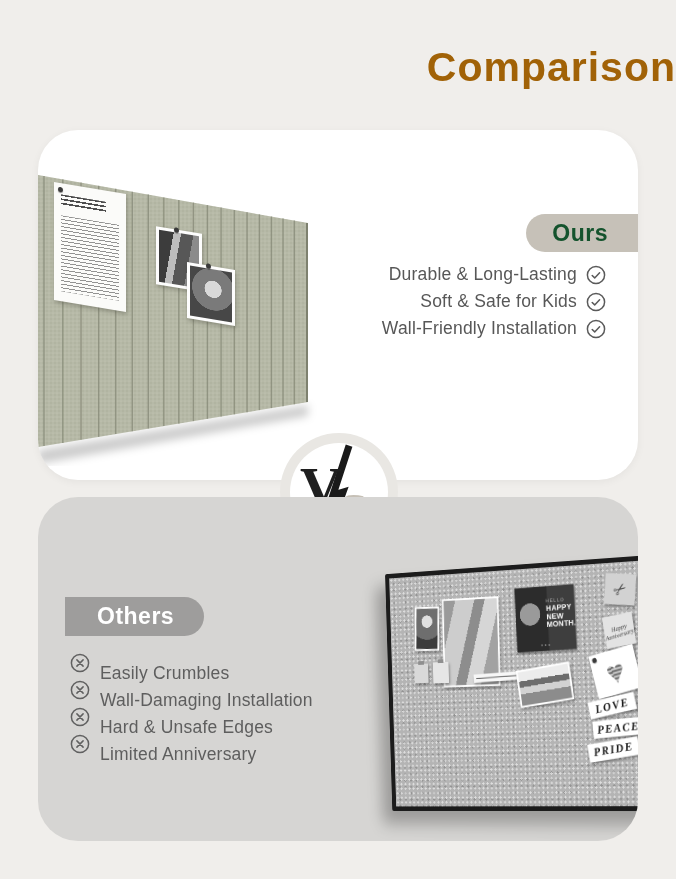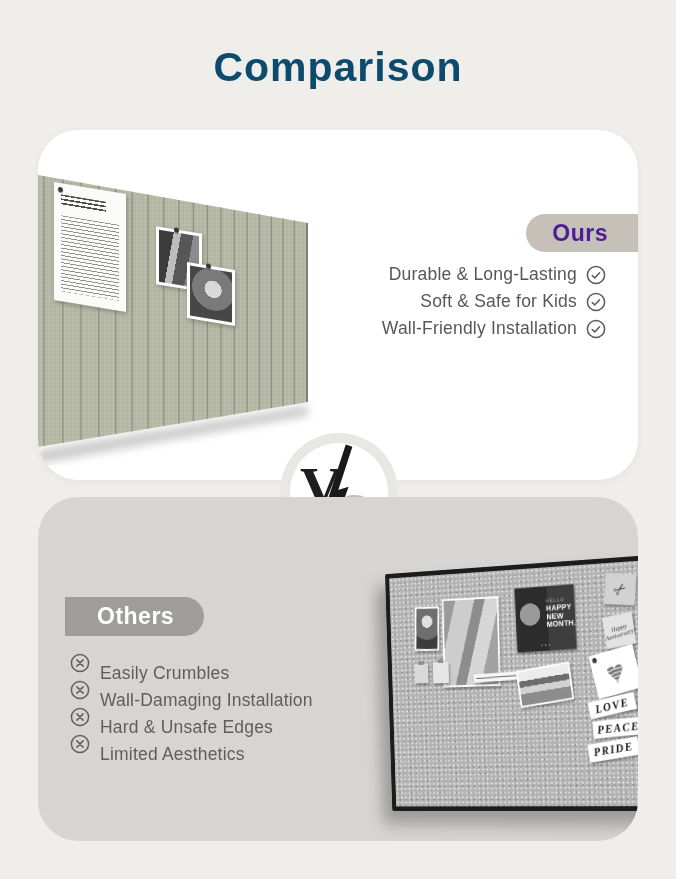--- a/index.html
+++ b/index.html
@@ -1,20 +1,20 @@
 <!DOCTYPE html>
 <html><head>
 <meta charset="utf-8">
 <style>
   html,body{margin:0;padding:0;}
   body{font-family:"Liberation Sans",sans-serif;background:#f0eeeb;}
   .canvas{position:relative;width:676px;height:879px;background:#f0eeeb;overflow:hidden;}
 
-  .title{position:absolute;top:44px;left:0;width:100%;text-align:center;
-         font-size:41px;font-weight:700;letter-spacing:1px;color:#0c4a6e;}
+  .title{position:absolute;top:44px;left:0;width:100%;text-align:right;
+         font-size:41px;font-weight:700;letter-spacing:1px;color:#a16207;}
 
   
   .card-ours{position:absolute;left:38px;top:130px;width:600px;height:350px;
              background:#ffffff;border-radius:40px;overflow:hidden;
              box-shadow:0 2px 8px rgba(0,0,0,.05);}
   .felt-svg{position:absolute;left:0;top:0;}
   .felt-item{position:absolute;transform:skewY(9.5deg);background:#fbfbf9;
              box-shadow:1px 2px 4px rgba(60,60,50,.35);}
   .doc{left:16px;top:58px;width:72px;height:118px;}
   .doc::after{content:"";position:absolute;left:7px;right:20px;top:11px;height:12px;
@@ -28,21 +28,21 @@
   .photo1{left:118px;top:100px;width:40px;height:52px;}
   .photo1 .photo-inner{background:linear-gradient(100deg,#3c3c3c 0 30%,#bdbdbd 30% 45%,#575757 45% 70%,#8b8b8b 70%);}
   .photo2{left:149px;top:136px;width:42px;height:50px;}
   .photo2 .photo-inner{background:radial-gradient(circle at 55% 40%,#d9d9d9 0 22%,#7a7a7a 23% 55%,#474747 56%);}
   .pin{position:absolute;width:5px;height:5px;border-radius:50%;background:#3a3a3a;
        box-shadow:0 1px 1px rgba(0,0,0,.45);}
 
   .ours-badge{position:absolute;right:0;top:84px;height:38px;
               background:#c6c1b8;border-radius:19px 0 0 19px;
               display:flex;align-items:center;padding:0 30px 0 26px;}
-  .ours-badge span{color:#4c1d95;font-size:23px;font-weight:700;letter-spacing:.5px;}
+  .ours-badge span{color:#14532d;font-size:23px;font-weight:700;letter-spacing:.5px;}
 
   .benefits{position:absolute;right:32px;top:131px;}
   .b-row{display:flex;justify-content:flex-end;align-items:center;gap:9px;height:27px;}
   .b-row span{font-size:17.5px;color:#575757;letter-spacing:.2px;white-space:nowrap;}
   .round-icon{width:20px;height:20px;flex:0 0 auto;display:block;}
 
   
   .vs{position:absolute;left:290px;top:443px;width:98px;height:98px;border-radius:50%;
       background:#ffffff;box-shadow:0 0 0 10px #e9e7e3;}
   .vs svg{position:absolute;left:0;top:0;}
@@ -233,21 +233,21 @@
             <circle cx="10" cy="10" r="8.6" fill="none" stroke="#606060" stroke-width="1.5"></circle>
             <path d="M6.9 6.9 L13.1 13.1 M13.1 6.9 L6.9 13.1" stroke="#606060" stroke-width="1.5" stroke-linecap="round"></path>
           </svg>
         <span>Hard &amp; Unsafe Edges</span>
       </div>
       <div class="d-row">
         <svg class="round-icon" viewBox="0 0 20 20">
             <circle cx="10" cy="10" r="8.6" fill="none" stroke="#606060" stroke-width="1.5"></circle>
             <path d="M6.9 6.9 L13.1 13.1 M13.1 6.9 L6.9 13.1" stroke="#606060" stroke-width="1.5" stroke-linecap="round"></path>
           </svg>
-        <span>Limited Aesthetics</span>
+        <span>Limited Anniversary</span>
       </div>
     </div>
 
     <div class="board">
       <div class="pinned portrait">
         <div class="photo-inner"></div>
       </div>
       <div class="pinned easel">
         <div class="photo-inner"></div>
       </div>

